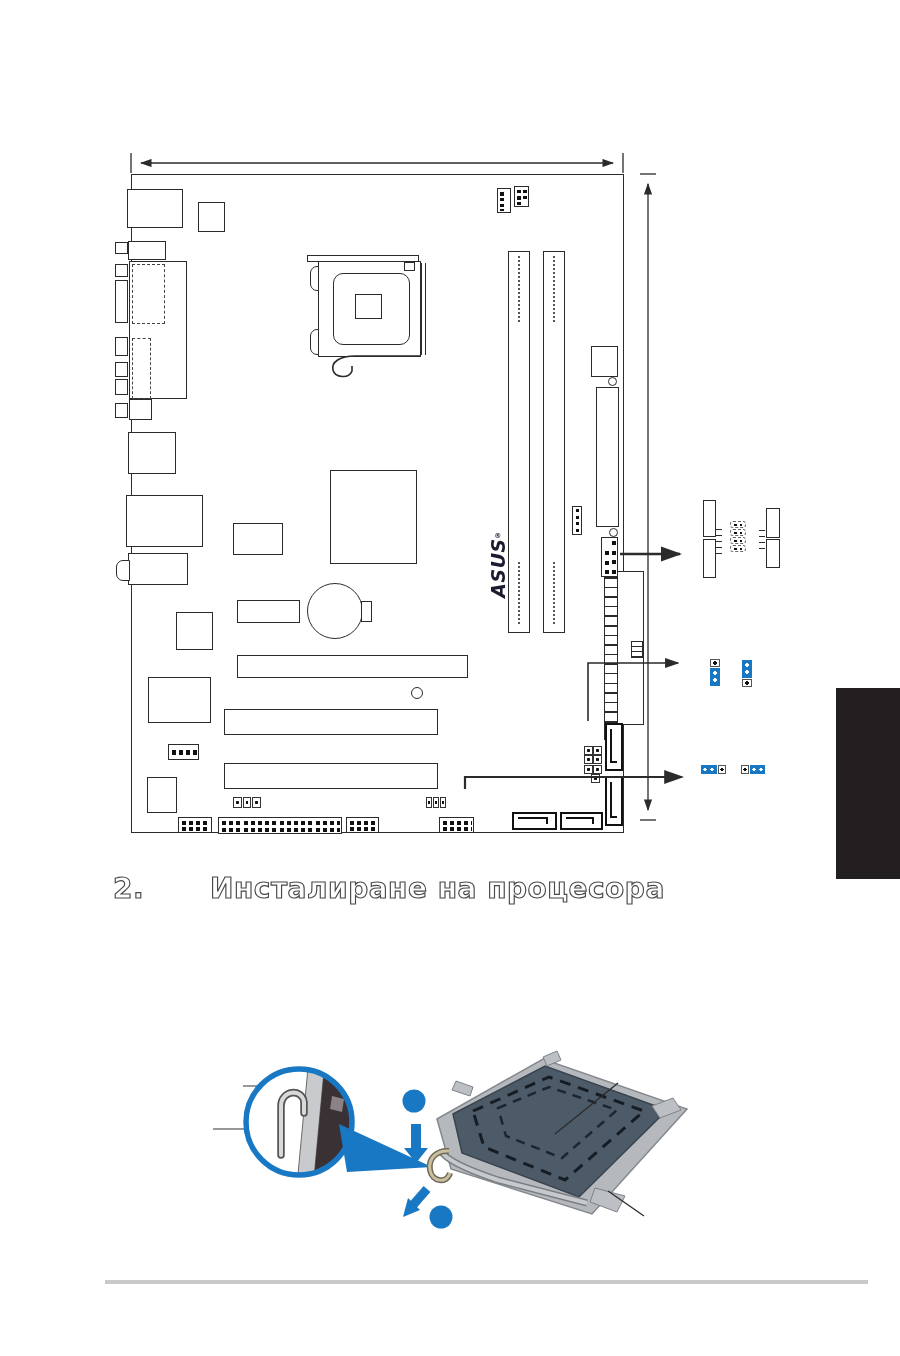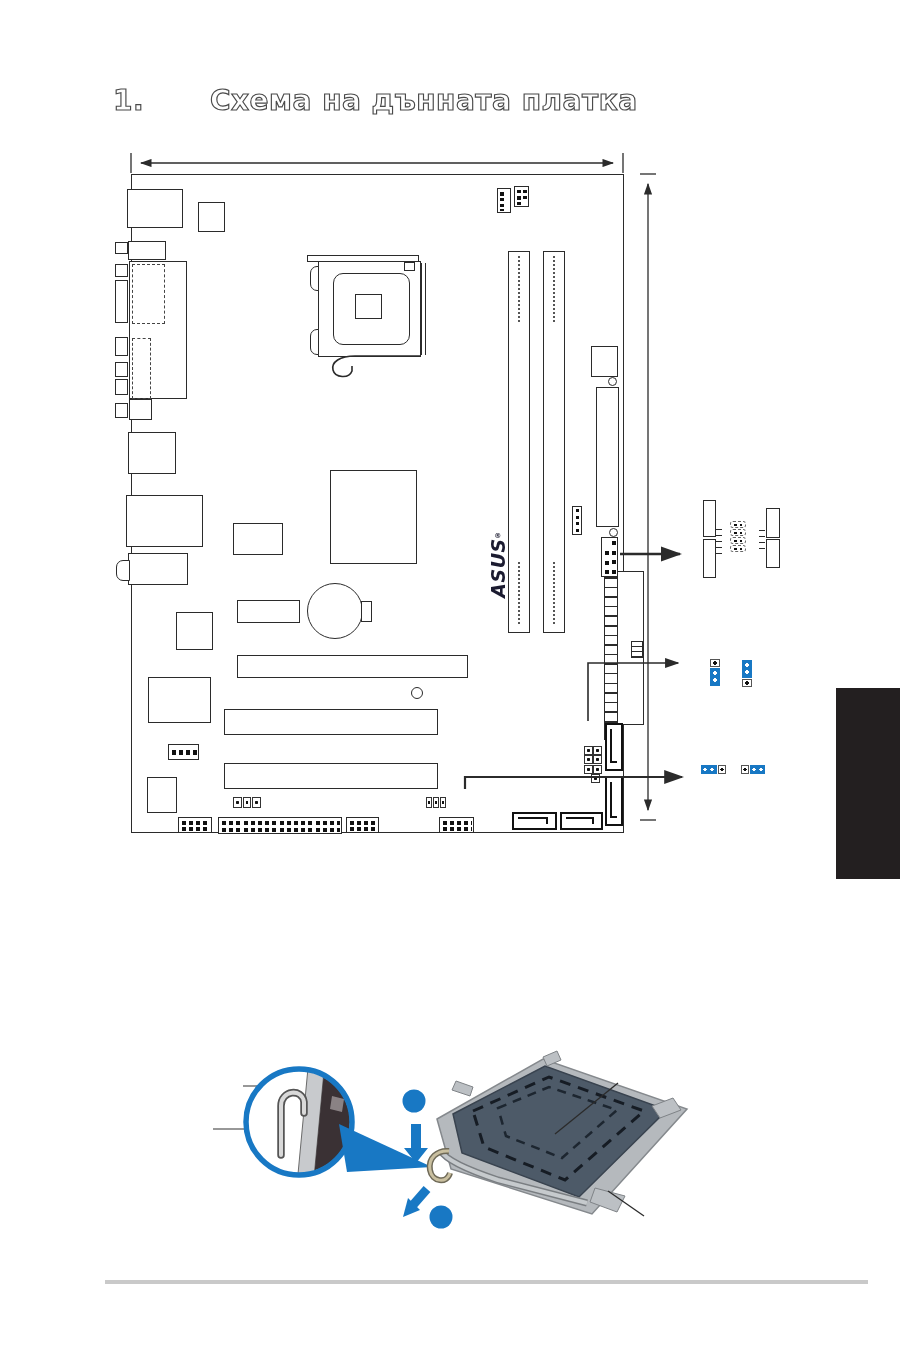--- a/index.html
+++ b/index.html
@@ -35,23 +35,20 @@
   .logo .reg{position:absolute;left:50%;top:2px;transform:translateX(-50%);font-size:7px;color:#1b1b30;}
   svg.overlay{position:absolute;left:0;top:0;pointer-events:none;}
   .tab{position:absolute;left:836px;top:688px;width:64px;height:191px;background:#231f20;}
   .footer-rule{position:absolute;left:105px;top:1280px;width:763px;height:4px;background:#c9c9c9;}
 </style>
 </head>
 <body>
 
 <div class="page">
 
-  <div class="h" style="top:84px;">
-    <span class="num">1.</span><span>Схема на дънната платка</span>
-  </div>
 
   <div class="c" style="left:131px;top:174px;width:493px;height:659px;"></div>
 
   <div class="c" style="left:127px;top:189px;width:56px;height:39px;"></div>
   <div class="c" style="left:198px;top:202px;width:27px;height:30px;"></div>
   <div class="c t" style="left:128px;top:241px;width:38px;height:19px;"></div>
   <div class="c" style="left:129px;top:261px;width:58px;height:138px;"></div>
   <div class="dash" style="left:132px;top:264px;width:33px;height:60px;"></div>
   <div class="dash" style="left:132px;top:338px;width:19px;height:61px;"></div>
   <div class="stub" style="top:242px;height:12px;"></div>
@@ -201,20 +198,23 @@
   <div class="jpin" style="left:710px;top:659px;width:10px;height:8px;"></div>
   <div class="jcapV" style="left:710px;top:668px;width:10px;height:18px;"></div>
   <div class="jcapV" style="left:742px;top:660px;width:10px;height:18px;"></div>
   <div class="jpin" style="left:742px;top:679px;width:10px;height:8px;"></div>
 
   <div class="jcapH" style="left:701px;top:765px;width:16px;height:9px;"></div>
   <div class="jpin" style="left:718px;top:765px;width:8px;height:9px;"></div>
   <div class="jpin" style="left:741px;top:765px;width:8px;height:9px;"></div>
   <div class="jcapH" style="left:750px;top:765px;width:15px;height:9px;"></div>
 
+  <div class="h" style="top:872px;">
+    <span class="num">2.</span><span>Инсталиране на процесора</span>
+  </div>
 
   <div class="tab"></div>
 
   <div class="footer-rule"></div>
 
   <svg class="overlay" width="900" height="1356" viewBox="0 0 900 1356">
     <defs>
       <marker id="ah" viewBox="0 0 10 7" refX="9" refY="3.5" markerWidth="9" markerHeight="6.3" orient="auto-start-reverse">
         <polygon points="0,0 10,3.5 0,7" fill="#2b2b2b"></polygon>
       </marker>

